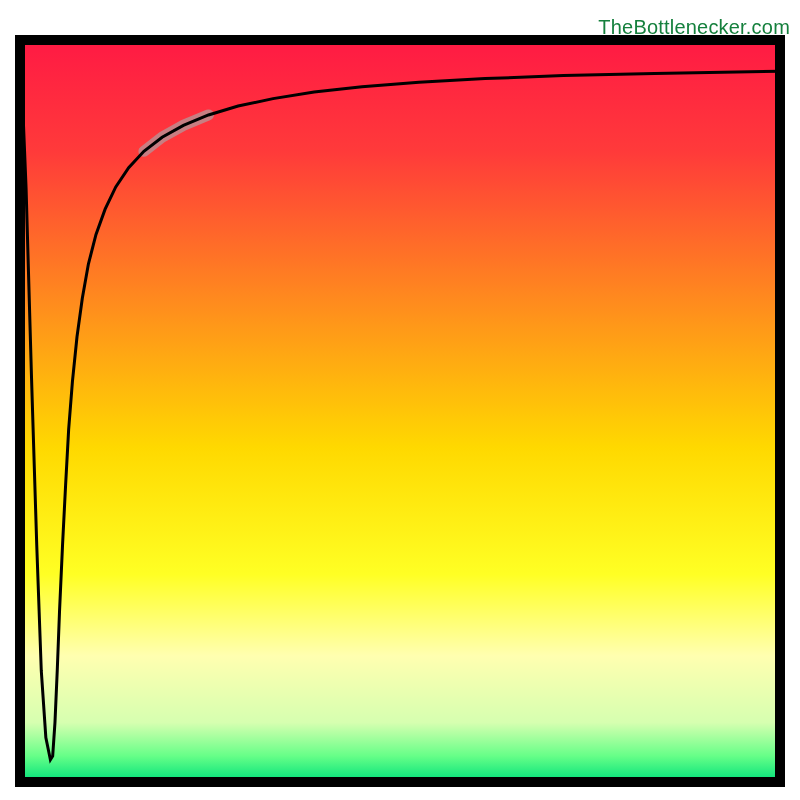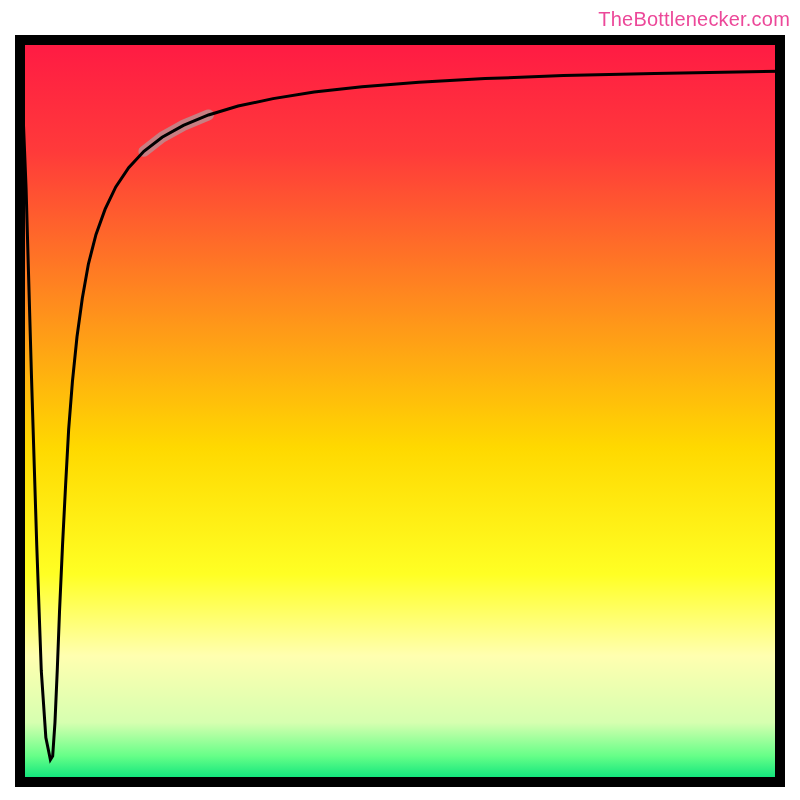--- a/index.html
+++ b/index.html
@@ -11,24 +11,24 @@
     background: #ffffff;
     font-family: Arial, Helvetica, sans-serif;
   }
   .wrap {
     position: relative;
     width: 800px;
     height: 800px;
   }
   .attribution {
     position: absolute;
-    top: 8px;
+    top: 16px;
     right: 10px;
     font-size: 20px;
-    color: #ec4899;
+    color: #15803d;
     font-weight: 400;
     letter-spacing: 0.2px;
   }
   .plot {
     position: absolute;
     left: 8px;
     top: 28px;
     width: 784px;
     height: 766px;
   }

